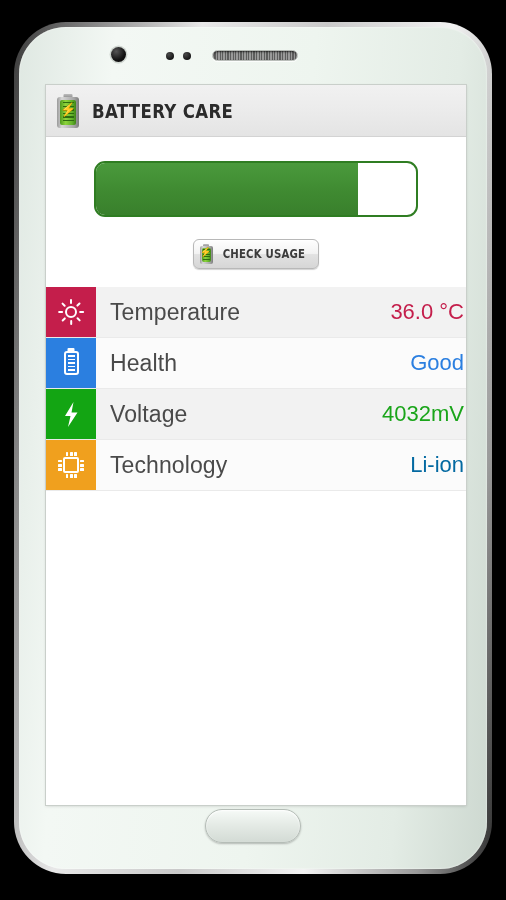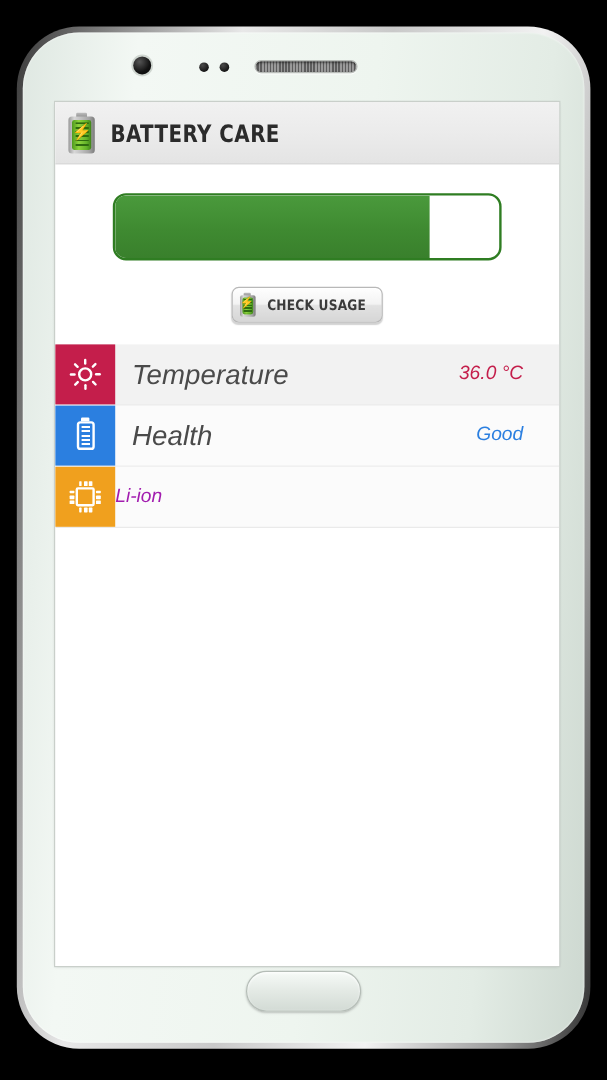--- a/index.html
+++ b/index.html
@@ -245,21 +245,21 @@
     background: linear-gradient(180deg, #63c93f 0%, #45ae25 55%, #3a9a1e 100%);
     border: 1px solid #b9b9b9;
     box-sizing: border-box;
     display: flex;
     align-items: center;
     justify-content: center;
   }
   .check-icon svg { display: block; }
 
   
-  #info-list { margin-top: 18px; font-style: italic; }
+  #info-list { margin-top: 18px; }
   .info-row {
     display: flex;
     align-items: center;
     height: 50px;
     border-bottom: 1px solid #eaeaea;
   }
   .info-row.alt { background: #f2f2f2; }
   .info-row.plain { background: #fbfbfb; }
   .row-icon {
     width: 50px;
@@ -271,23 +271,23 @@
   }
   .row-label {
     flex: 1;
     font-size: 23px;
     font-weight: 300;
     color: #4a4a4a;
     padding-left: 14px;
     letter-spacing: 0.1px;
   }
   .row-value {
-    font-size: 16px;
+    font-size: 22px;
     font-weight: 400;
-    padding-right: 30px;
+    padding-right: 2px;
     white-space: nowrap;
   }
 
   
   .sun-glyph { position: relative; width: 26px; height: 26px; }
   .sun-glyph .sun-core {
     position: absolute;
     left: 7px; top: 7px;
     width: 12px; height: 12px;
     border-radius: 50%;
@@ -410,40 +410,52 @@
         <div class="info-row plain">
           <div class="row-icon" style="background:#2b7fe0">
             <div class="batt-glyph">
                 <div class="lines"></div>
               </div>
           </div>
           <div class="row-label">Health</div>
           <div class="row-value" style="color:#2b7fe0">Good</div>
         </div>
 
+        <div class="info-row alt">
+          <div class="row-icon" style="background:#13a513">
+            <span class="bolt-glyph">
+              <svg width="18" height="27" viewBox="0 0 18 27">
+                <path d="M11.5 1 L3 15 L8.5 15 L6 26 L15.5 11.5 L9.5 11.5 Z" fill="#ffffff"></path>
+              </svg>
+            </span>
+          </div>
+          <div class="row-label">Voltage</div>
+          <div class="row-value" style="color:#1aa51a">4032mV</div>
+        </div>
 
         <div class="info-row plain">
           <div class="row-icon" style="background:#f0a01e">
             <div class="chip-glyph">
               <div class="chip-body"></div>
               <div class="chip-pin pin-top" style="left:8px;top:0"></div>
               <div class="chip-pin pin-top" style="left:12.2px;top:0"></div>
               <div class="chip-pin pin-top" style="left:16.4px;top:0"></div>
               <div class="chip-pin pin-bottom" style="left:8px;bottom:0"></div>
               <div class="chip-pin pin-bottom" style="left:12.2px;bottom:0"></div>
               <div class="chip-pin pin-bottom" style="left:16.4px;bottom:0"></div>
               <div class="chip-pin pin-left" style="left:0;top:8px"></div>
               <div class="chip-pin pin-left" style="left:0;top:12.2px"></div>
               <div class="chip-pin pin-left" style="left:0;top:16.4px"></div>
               <div class="chip-pin pin-right" style="right:0;top:8px"></div>
               <div class="chip-pin pin-right" style="right:0;top:12.2px"></div>
               <div class="chip-pin pin-right" style="right:0;top:16.4px"></div>
             </div>
           </div>
-          <div class="row-value" style="color:#a21caf">Li-ion</div>
+          <div class="row-label">Technology</div>
+          <div class="row-value" style="color:#0369a1">Li-ion</div>
         </div>
 
       </div>
     </div>
 
     <div id="home-button"></div>
   </div>
 </div>
 
 </body></html>

